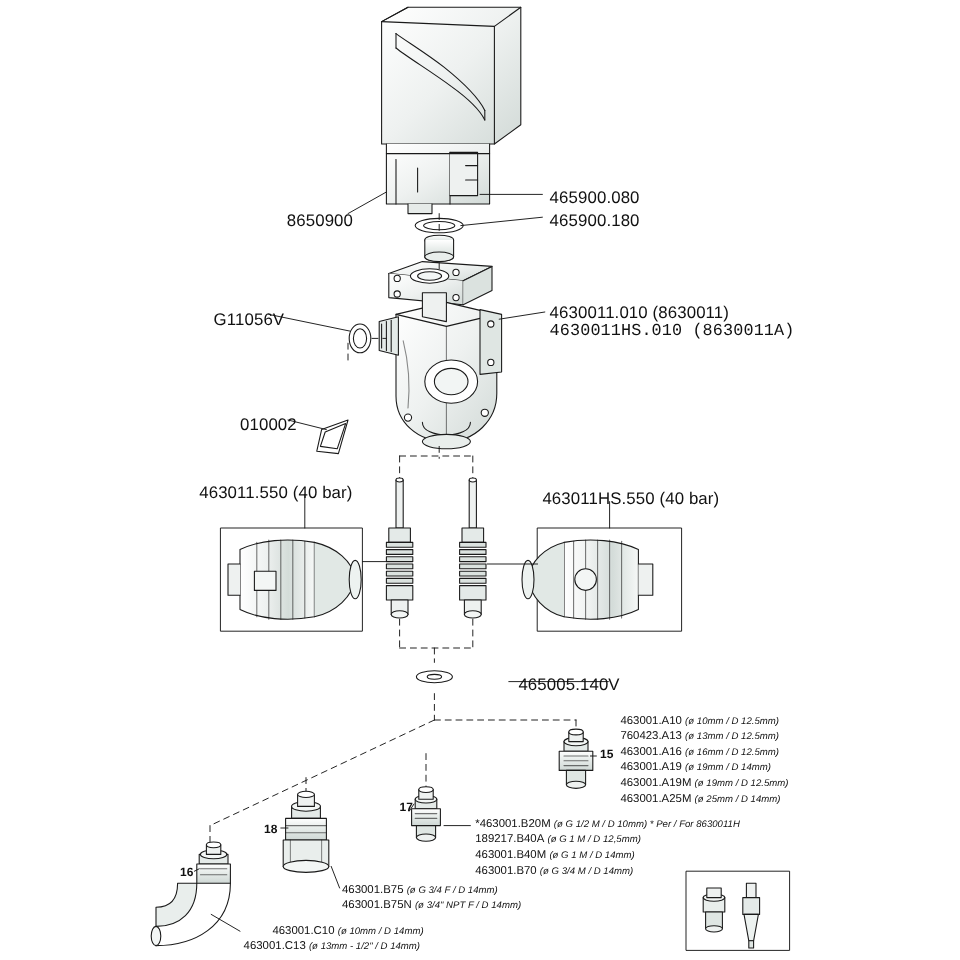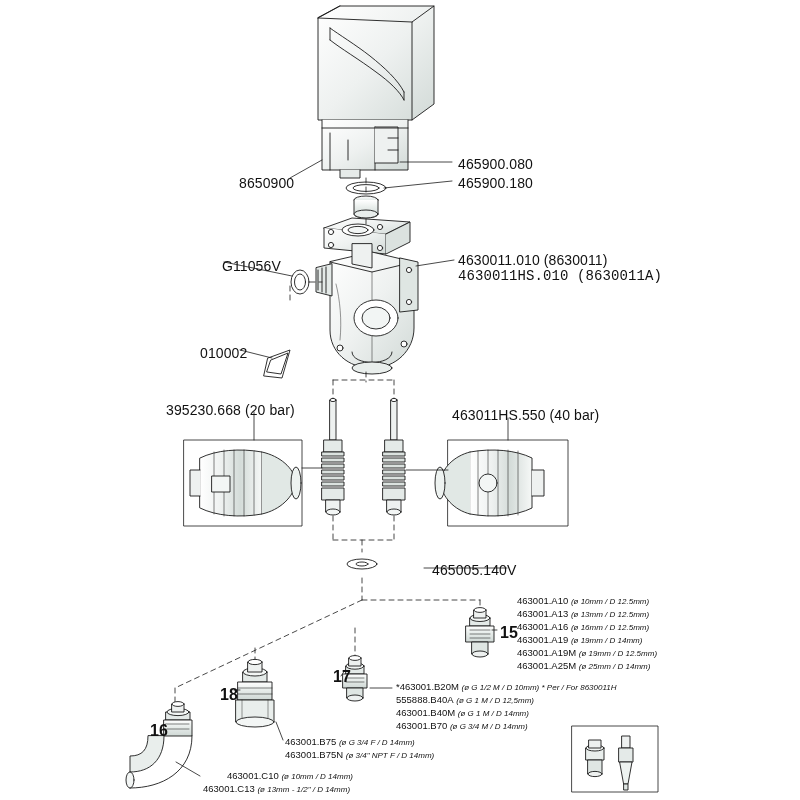--- a/index.html
+++ b/index.html
@@ -1,21 +1,21 @@
 <!DOCTYPE html>
 <html><head>
 <meta charset="utf-8">
 <style>
   html,body{margin:0;padding:0;background:#ffffff;}
   body{width:800px;height:800px;position:relative;overflow:hidden;
        font-family:"Liberation Sans", sans-serif;color:#111;}
   .stage{position:absolute;left:0;top:0;width:800px;height:800px;}
   svg.art{position:absolute;left:0;top:0;width:800px;height:800px;}
   .lbl{position:absolute;font-size:14px;letter-spacing:0.1px;white-space:nowrap;color:#111;}
-  .num{position:absolute;font-size:16px;font-weight:bold;color:#111;}
+  .num{position:absolute;font-size:10px;font-weight:bold;color:#111;}
   .row{position:absolute;font-size:9.5px;white-space:nowrap;}
   .row .code{display:inline-block;}
   .row .spec{font-style:italic;font-size:8px;color:#111;}
 </style>
 </head>
 <body>
 
 <div class="stage">
 
 <svg class="art" viewBox="0 0 800 800">
@@ -293,42 +293,42 @@
       <path d="M345 670 L341 676"></path>
       <path d="M234 690 L240 690"></path>
       <path d="M162 726 L166 724"></path>
     </g>
   </g>
 </svg>
 
 <div class="lbl" style="left:239px;top:175px;">8650900</div>
 <div class="lbl" style="left:458px;top:156px;">465900.080</div>
 <div class="lbl" style="left:458px;top:175px;">465900.180</div>
-<div class="lbl" style="left:178px;top:258px;margin-left:44px;">G11056V</div>
+<div class="lbl" style="left:178px;top:258px;">G11056V</div>
 <div class="lbl" style="left:458px;top:252px;">4630011.010 (8630011)</div>
 <div class="lbl" style="left:458px;top:268px;font-family:Liberation Mono, monospace;">4630011HS.010 (8630011A)</div>
 <div class="lbl" style="left:200px;top:345px;">010002</div>
-<div class="lbl" style="left:166px;top:402px;">395230.668 (20 bar)</div>
+<div class="lbl" style="left:166px;top:402px;">463011.550 (40 bar)</div>
 <div class="lbl" style="left:452px;top:407px;">463011HS.550 (40 bar)</div>
 <div class="lbl" style="left:432px;top:562px;">465005.140V</div>
 
 <div class="num" style="left:500px;top:624px;">15</div>
 <div class="num" style="left:150px;top:722px;">16</div>
 <div class="num" style="left:333px;top:668px;">17</div>
 <div class="num" style="left:220px;top:686px;">18</div>
 
 <div class="row" style="left:517px;top:595px;"><span class="code">463001.A10</span> <span class="spec">(ø 10mm / D 12.5mm)</span></div>
-<div class="row" style="left:517px;top:608px;"><span class="code">463001.A13</span> <span class="spec">(ø 13mm / D 12.5mm)</span></div>
+<div class="row" style="left:517px;top:608px;"><span class="code">760423.A13</span> <span class="spec">(ø 13mm / D 12.5mm)</span></div>
 <div class="row" style="left:517px;top:621px;"><span class="code">463001.A16</span> <span class="spec">(ø 16mm / D 12.5mm)</span></div>
 <div class="row" style="left:517px;top:634px;"><span class="code">463001.A19</span> <span class="spec">(ø 19mm / D 14mm)</span></div>
 <div class="row" style="left:517px;top:647px;"><span class="code">463001.A19M</span> <span class="spec">(ø 19mm / D 12.5mm)</span></div>
 <div class="row" style="left:517px;top:660px;"><span class="code">463001.A25M</span> <span class="spec">(ø 25mm / D 14mm)</span></div>
 
 <div class="row" style="left:396px;top:681px;"><span class="code">*463001.B20M</span> <span class="spec">(ø G 1/2 M / D 10mm) * Per / For 8630011H</span></div>
-<div class="row" style="left:396px;top:694px;"><span class="code">555888.B40A</span> <span class="spec">(ø G 1 M / D 12,5mm)</span></div>
+<div class="row" style="left:396px;top:694px;"><span class="code">189217.B40A</span> <span class="spec">(ø G 1 M / D 12,5mm)</span></div>
 <div class="row" style="left:396px;top:707px;"><span class="code">463001.B40M</span> <span class="spec">(ø G 1 M / D 14mm)</span></div>
 <div class="row" style="left:396px;top:720px;"><span class="code">463001.B70</span> <span class="spec">(ø G 3/4 M / D 14mm)</span></div>
 
 <div class="row" style="left:285px;top:736px;"><span class="code">463001.B75</span> <span class="spec">(ø G 3/4 F / D 14mm)</span></div>
 <div class="row" style="left:285px;top:749px;"><span class="code">463001.B75N</span> <span class="spec">(ø 3/4" NPT F / D 14mm)</span></div>
 
 <div class="row" style="left:203px;top:770px;margin-left:24px;"><span class="code">463001.C10</span> <span class="spec">(ø 10mm / D 14mm)</span></div>
 <div class="row" style="left:203px;top:783px;"><span class="code">463001.C13</span> <span class="spec">(ø 13mm - 1/2" / D 14mm)</span></div>
 
 </div>

